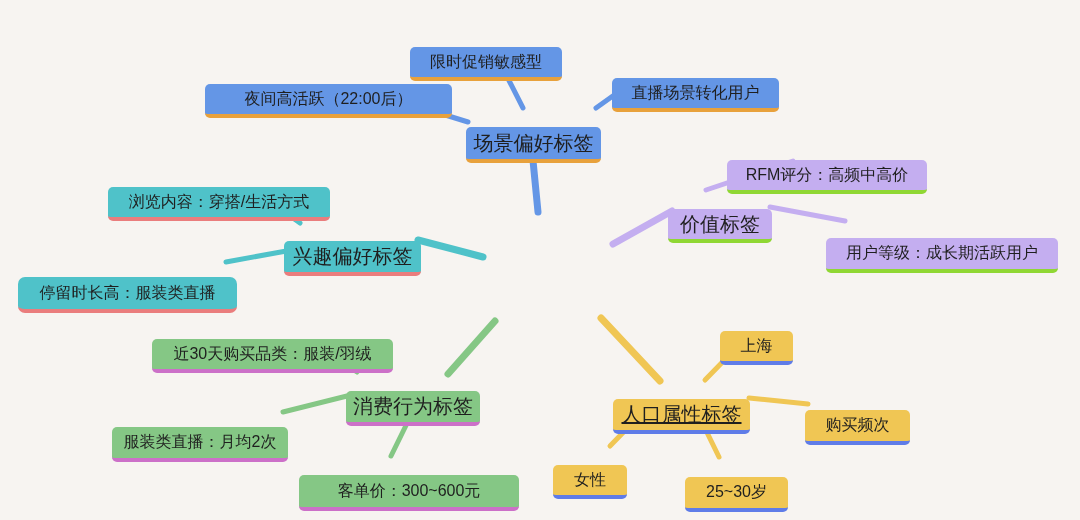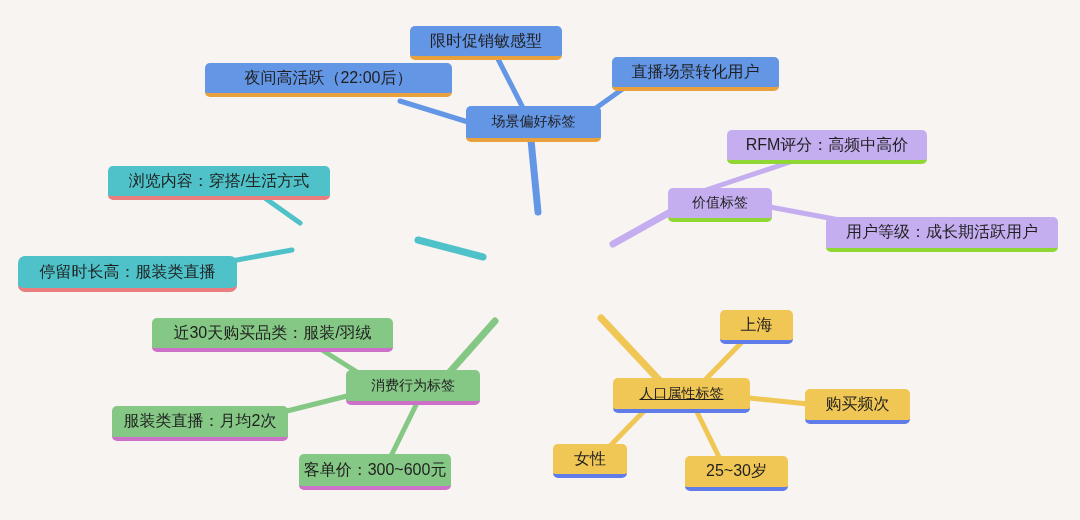--- a/index.html
+++ b/index.html
@@ -23,22 +23,23 @@
     z-index: 2;
     box-sizing: border-box;
     display: flex;
     align-items: center;
     justify-content: center;
     white-space: nowrap;
     border-radius: 5px;
     color: #1f1f1f;
     font-size: 16px;
     padding: 0 20px;
+    margin-top: 21px;
   }
-  .node.parent { font-size: 14px; }
+  .node.parent { font-size: 20px; }
   .scene       { background: var(--scene-fill);       border-bottom: 4px solid var(--scene-line); }
   .value       { background: var(--value-fill);       border-bottom: 4px solid var(--value-line); }
   .interest    { background: var(--interest-fill);    border-bottom: 4px solid var(--interest-line); }
   .consumption { background: var(--consumption-fill); border-bottom: 4px solid var(--consumption-line); }
   .demographic { background: var(--demographic-fill); border-bottom: 4px solid var(--demographic-line); }
   .center-node {
     background: var(--center-fill);
     border-radius: 50%;
     font-size: 19px;
     border-bottom: none;
@@ -84,30 +85,31 @@
     <line class="wire-demographic twig" x1="697" y1="412" x2="719" y2="457"></line>
   </svg>
 
 
   <div class="node scene parent" style="left:466px; top:106px; width:135px; height:36px;">场景偏好标签</div>
   <div class="node scene" style="left:410px; top:26px; width:152px; height:34px;">限时促销敏感型</div>
   <div class="node scene" style="left:205px; top:63px; width:247px; height:34px;">夜间高活跃（22:00后）</div>
   <div class="node scene" style="left:612px; top:57px; width:167px; height:34px;">直播场景转化用户</div>
 
   <div class="node value parent" style="left:668px; top:188px; width:104px; height:34px;text-align:right;">价值标签</div>
-  <div class="node value" style="left:727px; top:130px; width:200px; height:34px;">RFM评分：高频中高价</div>
+  <div class="node value" style="left:727px; top:139px; width:200px; height:34px;">RFM评分：高频中高价</div>
   <div class="node value" style="left:826px; top:217px; width:232px; height:35px;">用户等级：成长期活跃用户</div>
 
+  <div class="node interest parent" style="left:284px; top:220px; width:137px; height:35px;">兴趣偏好标签</div>
   <div class="node interest" style="left:108px; top:166px; width:222px; height:34px;">浏览内容：穿搭/生活方式</div>
   <div class="node interest" style="left:18px; top:256px; width:219px; height:36px;border-radius:7px;">停留时长高：服装类直播</div>
 
   <div class="node consumption parent" style="left:346px; top:370px; width:134px; height:35px;">消费行为标签</div>
   <div class="node consumption" style="left:152px; top:318px; width:241px; height:34px;">近30天购买品类：服装/羽绒</div>
   <div class="node consumption" style="left:112px; top:406px; width:176px; height:35px;">服装类直播：月均2次</div>
-  <div class="node consumption" style="left:299px; top:454px; width:152px; height:36px;">客单价：300~600元</div>
+  <div class="node consumption" style="left:299px; top:454px; width:220px; height:36px;">客单价：300~600元</div>
 
   <div class="node demographic parent" style="left:613px; top:378px; width:137px; height:35px;text-decoration:underline;">人口属性标签</div>
   <div class="node demographic" style="left:720px; top:310px; width:73px; height:34px;">上海</div>
   <div class="node demographic" style="left:805px; top:389px; width:105px; height:35px;">购买频次</div>
   <div class="node demographic" style="left:553px; top:444px; width:74px; height:34px;">女性</div>
   <div class="node demographic" style="left:685px; top:456px; width:103px; height:35px;">25~30岁</div>
 
 </div>
 
 </body></html>

